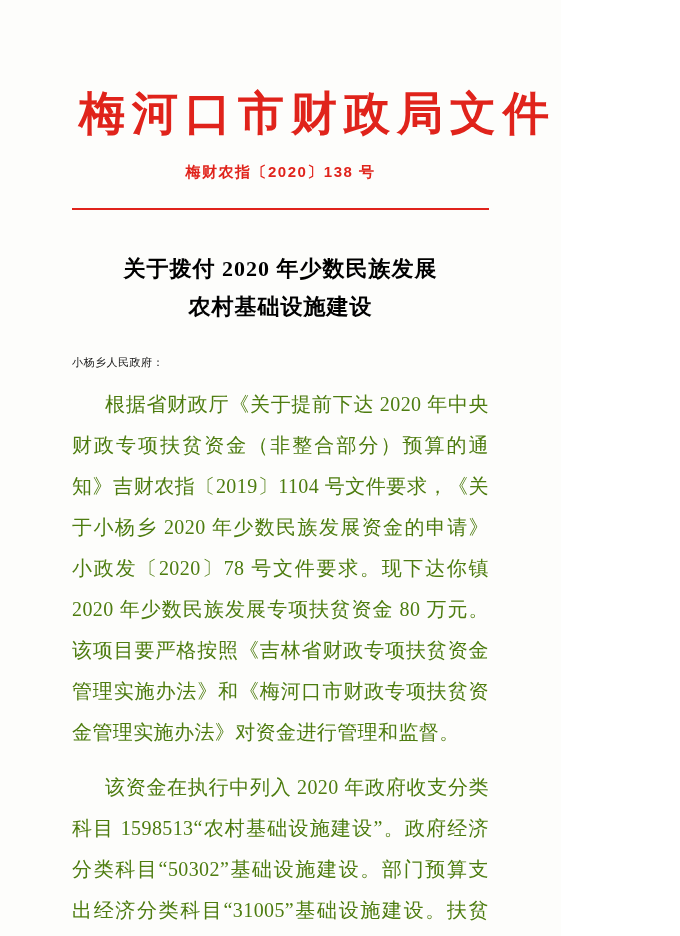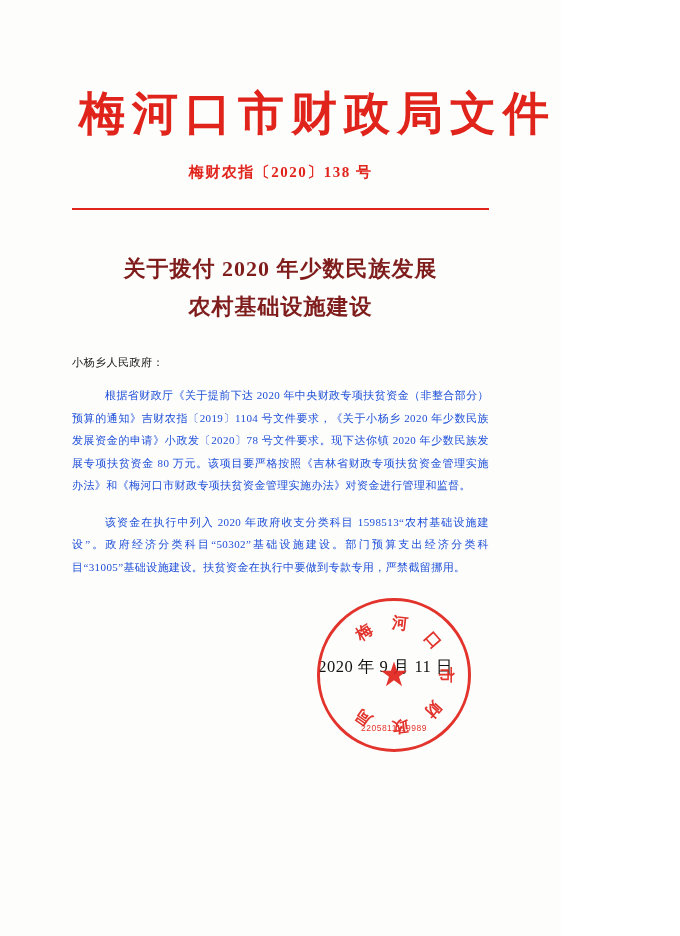--- a/index.html
+++ b/index.html
@@ -36,55 +36,55 @@
     line-height: 1.2;
     white-space: nowrap;
     text-indent: 7px;
   }
   .doc-number {
     margin-top: 22px;
     color: #e0231b;
     font-size: 15px;
     font-weight: bold;
     letter-spacing: 1.5px;
-    font-family: Liberation Serif, serif;
+    font-family: Liberation Sans, sans-serif;
   }
   .red-rule {
     margin-top: 26px;
     height: 2px;
     background: #e0231b;
     width: 100%;
   }
 
   
   .doc-title {
     margin-top: 40px;
     text-align: center;
     font-size: 22px;
     font-weight: bold;
-    color: #7f1d1d;
+    color: #000000;
     line-height: 1.7;
     letter-spacing: 1px;
   }
   .doc-title .line2 {
     display: block;
   }
 
   
   .recipient {
     margin-top: 30px;
     font-size: 11px;
     color: #111;
     letter-spacing: 0.5px;
   }
   .para {
     margin-top: 14px;
-    font-size: 11px;
+    font-size: 20px;
     line-height: 2.05;
-    color: #1d4ed8;
+    color: #4d7c0f;
     text-align: justify;
     text-justify: inter-ideograph;
     text-indent: 33px;
     letter-spacing: 0.4px;
   }
 
   
   .sign-area {
     position: relative;
     margin-top: 26px;

